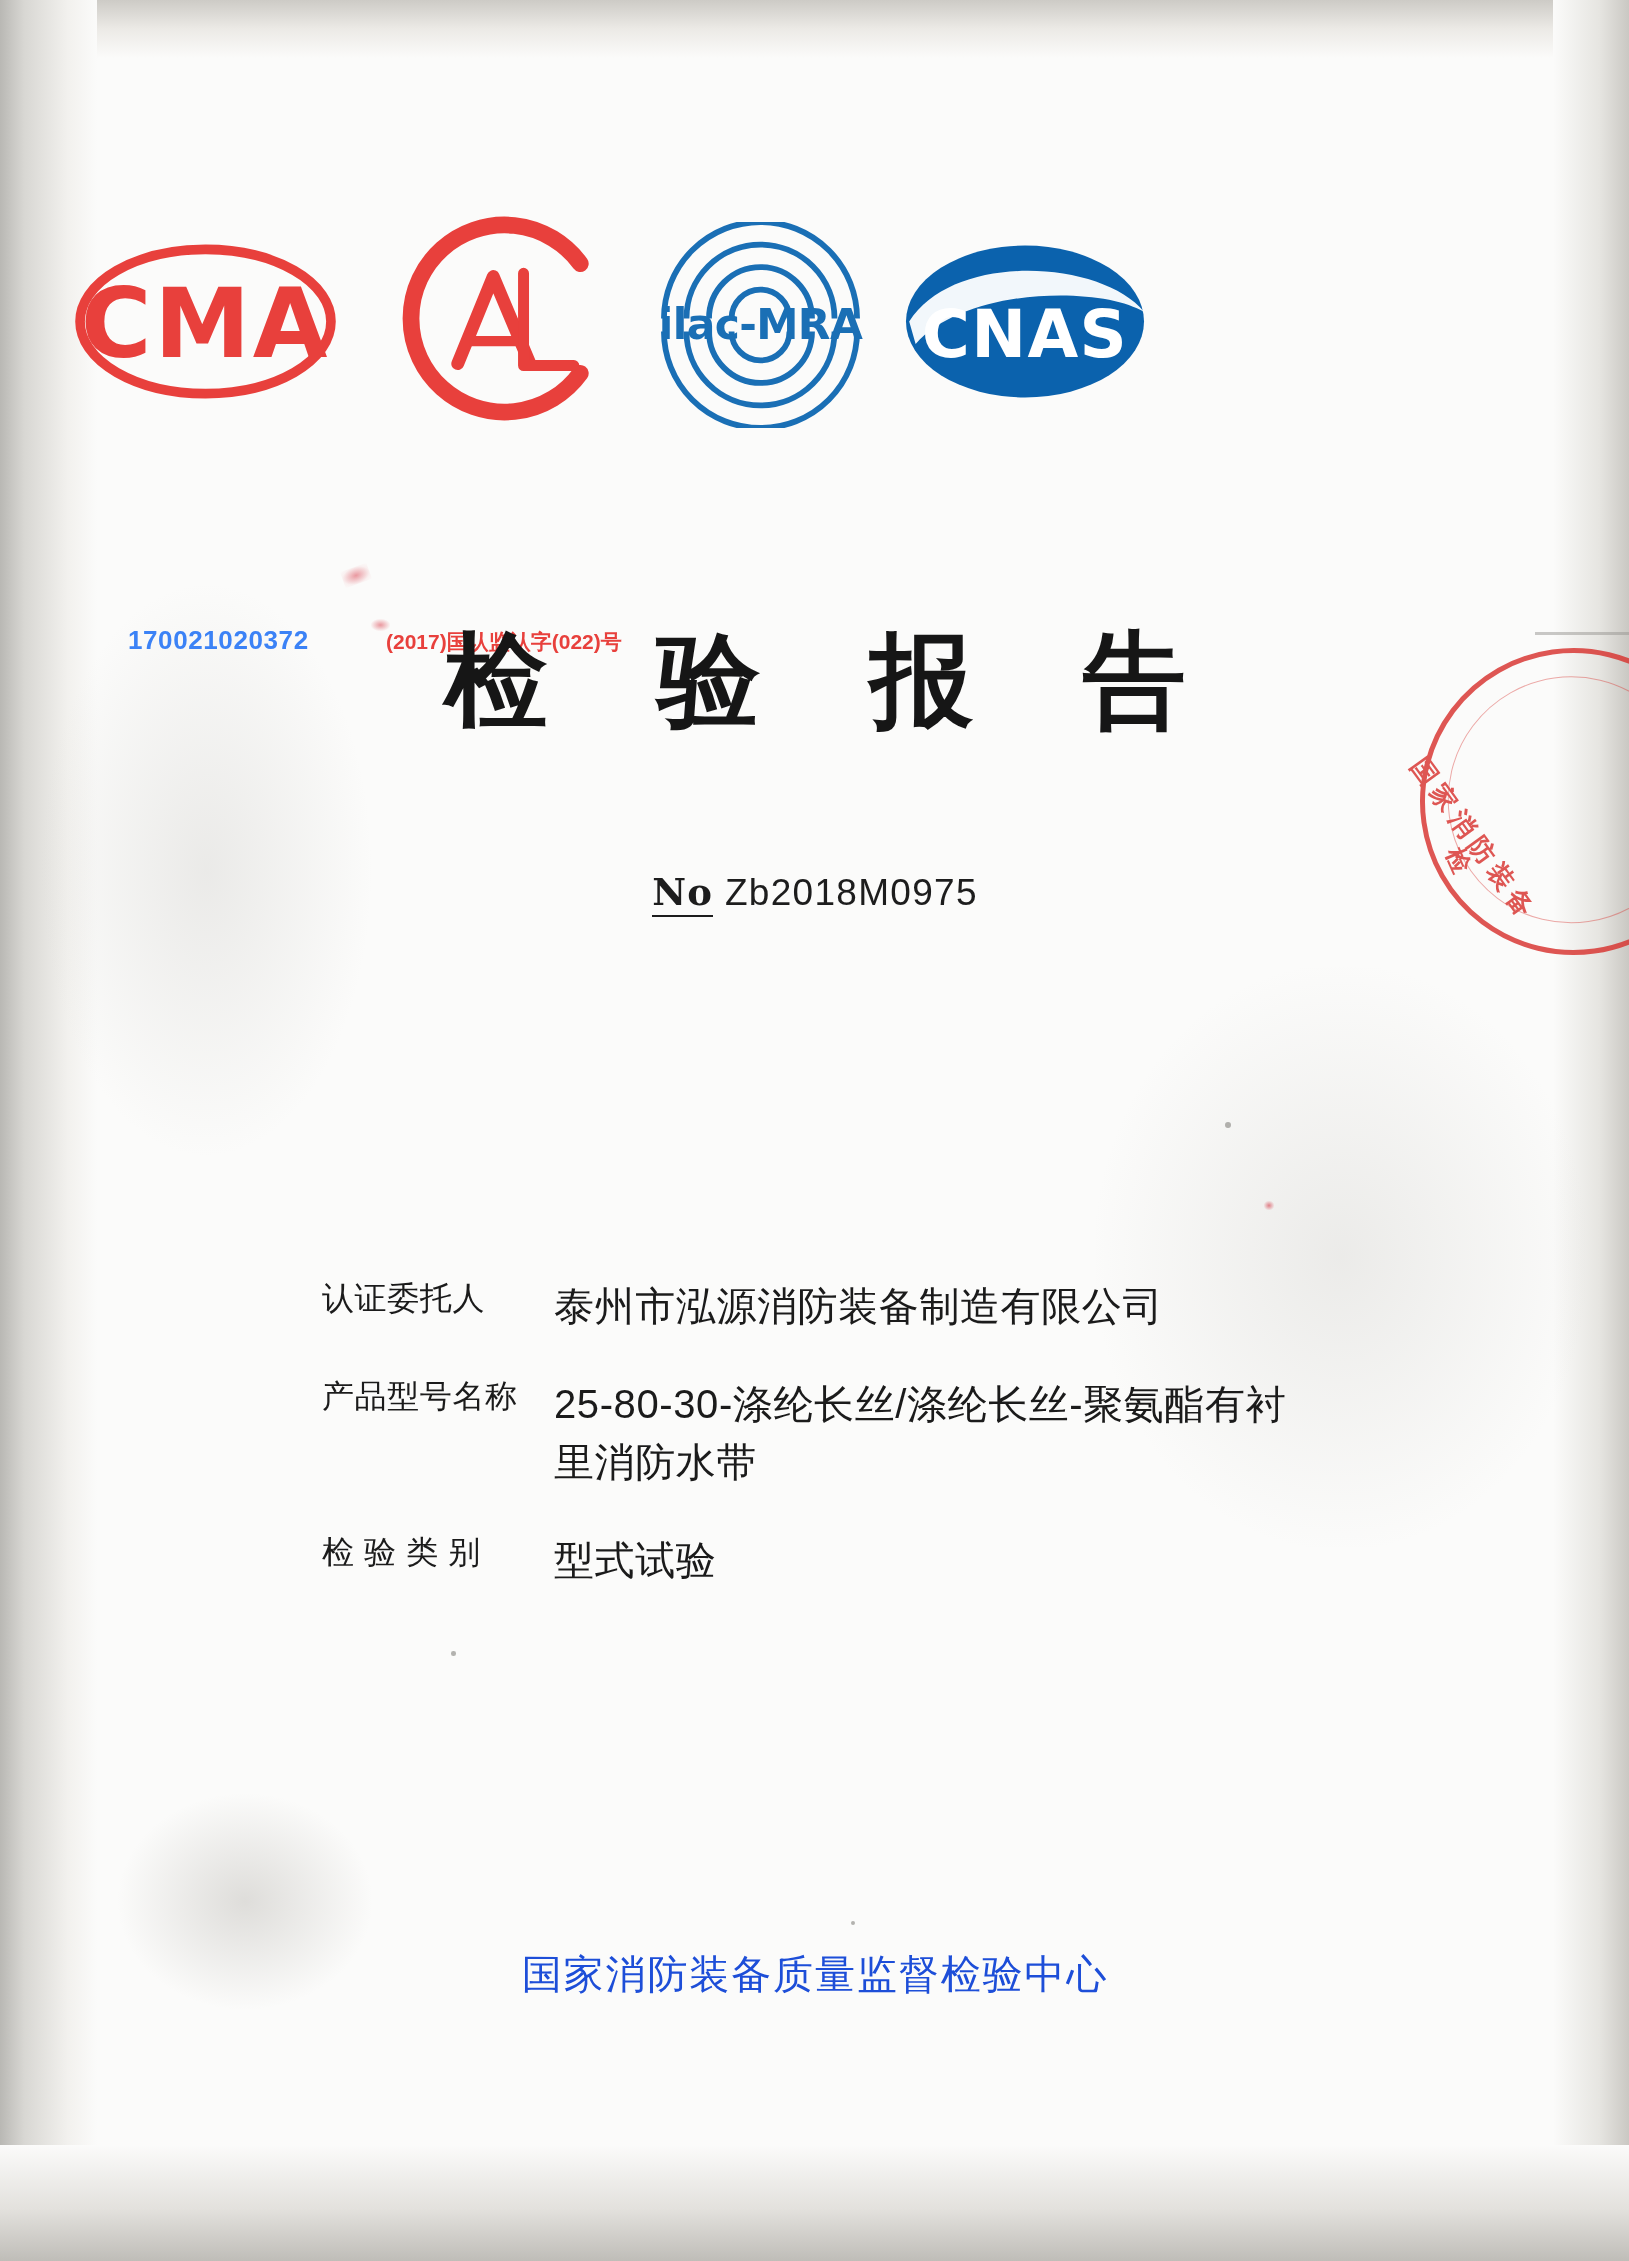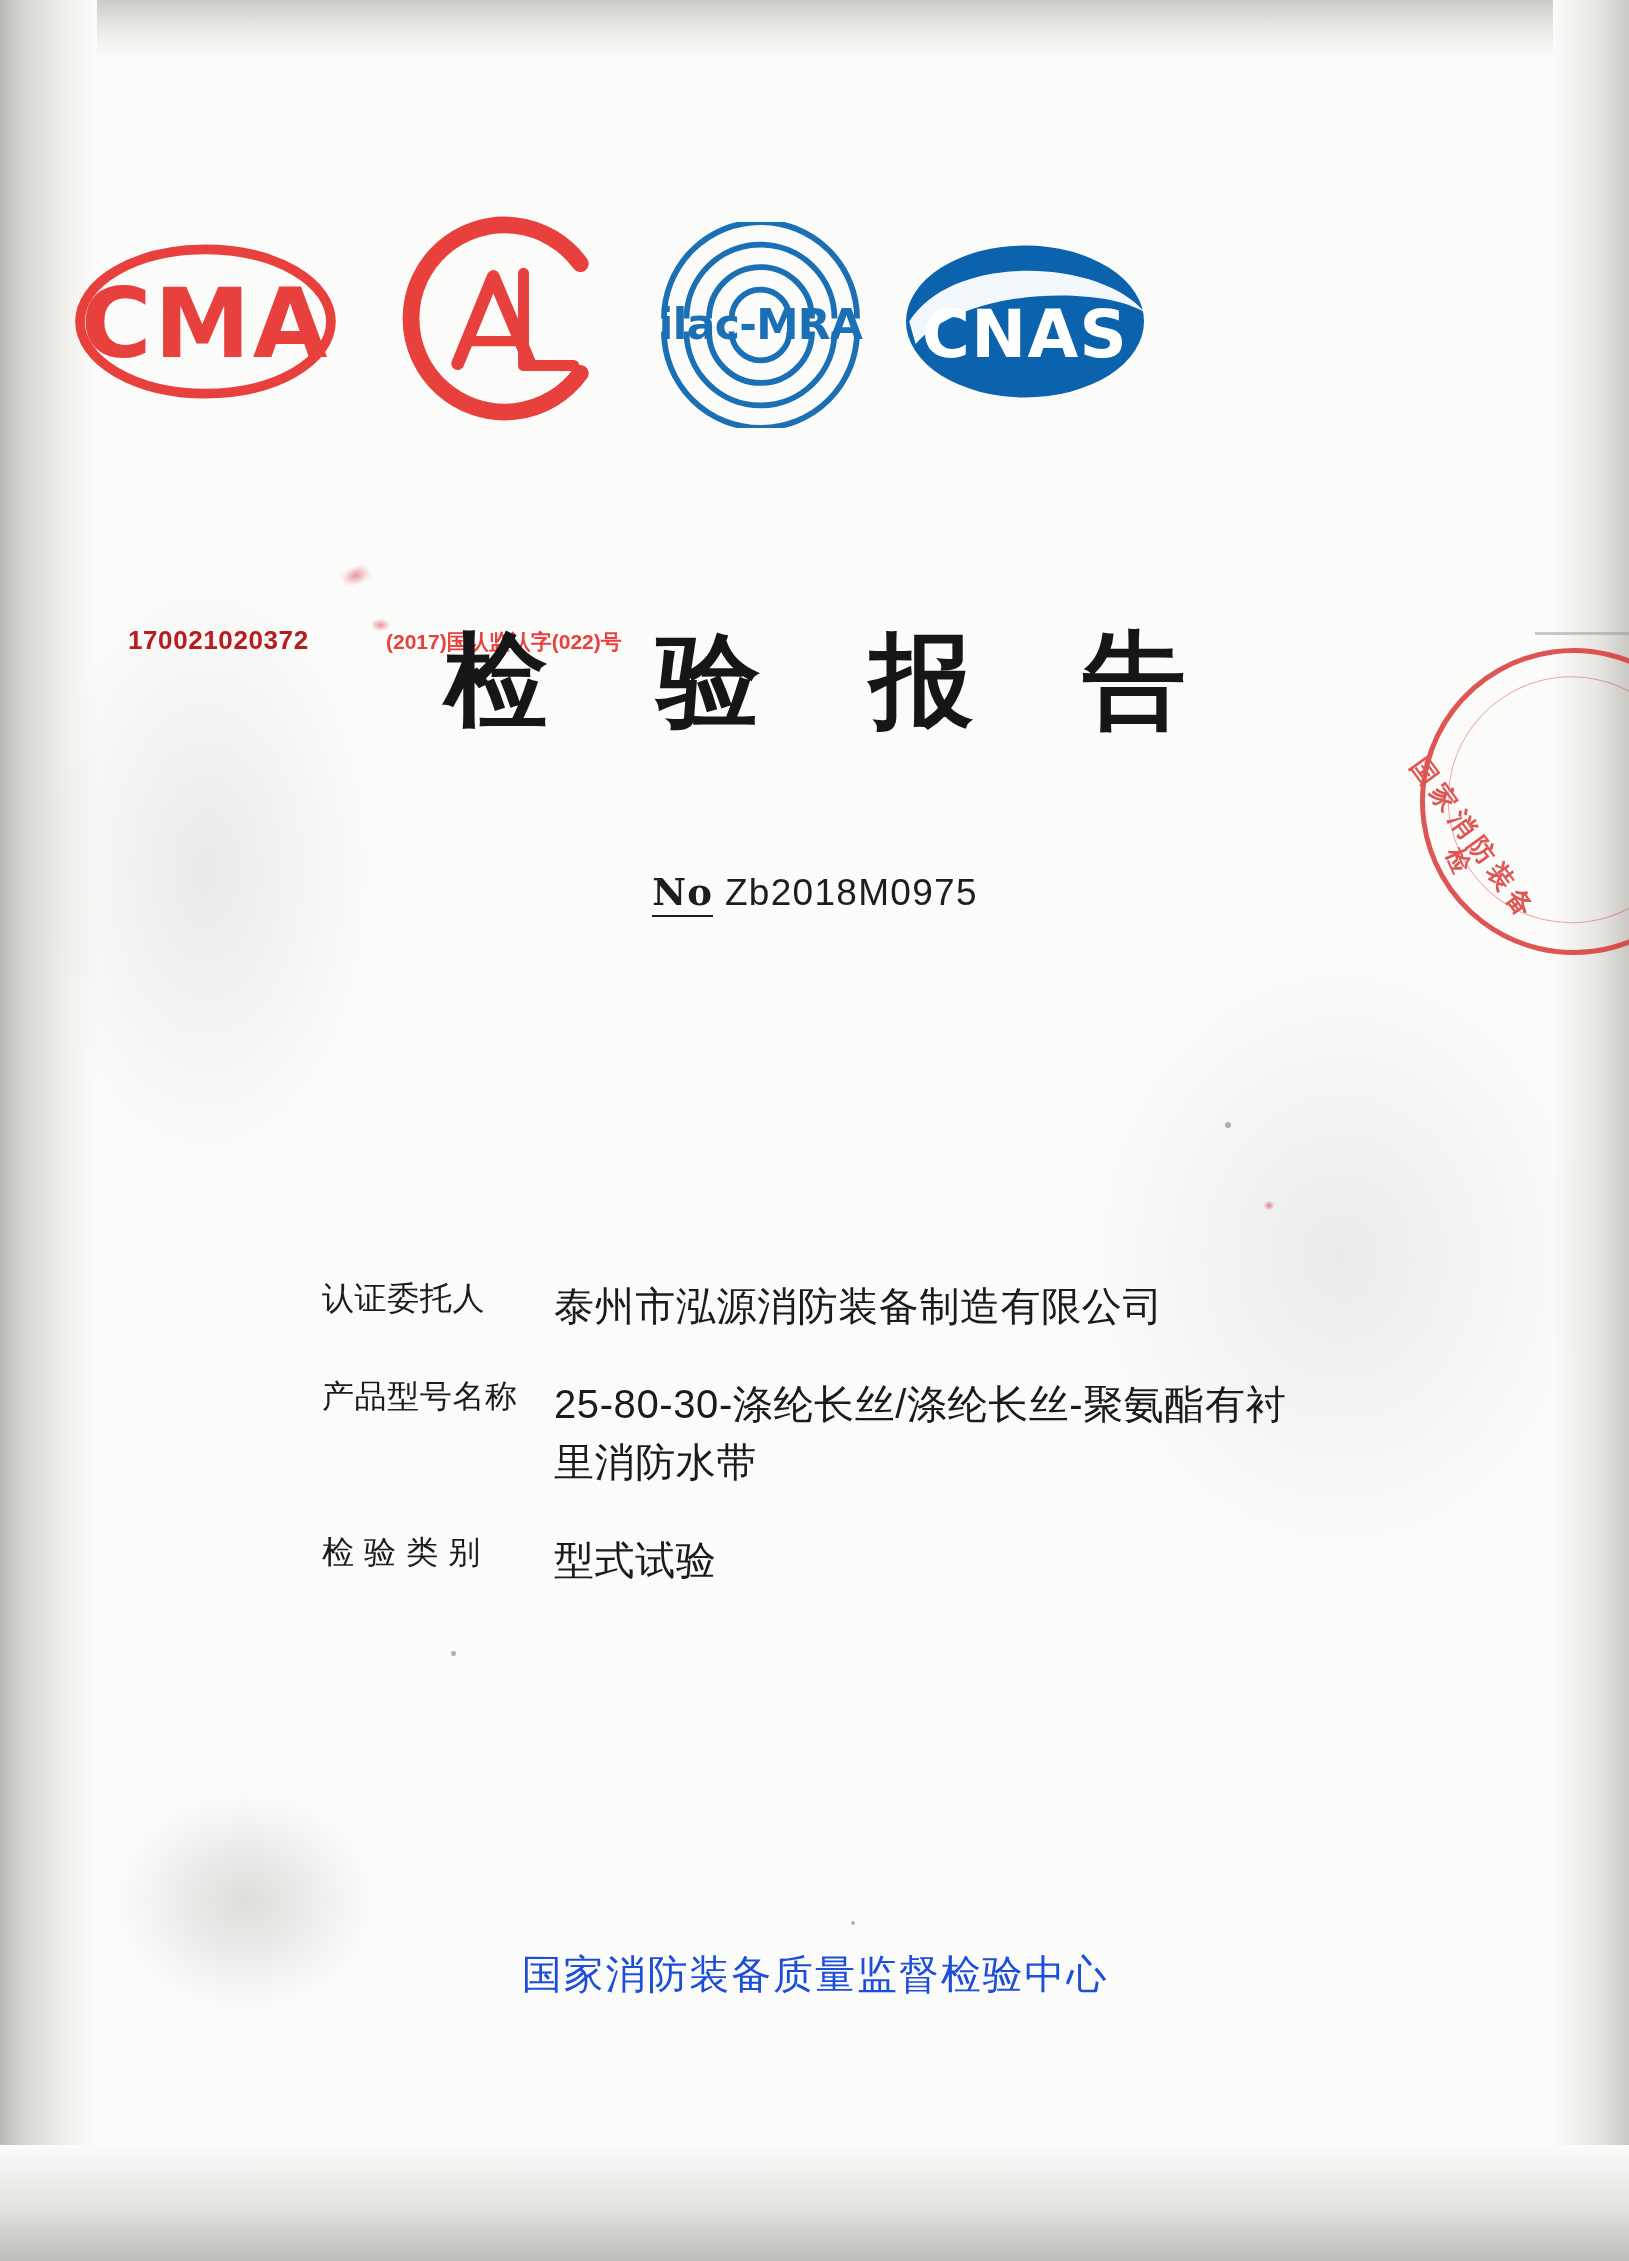--- a/index.html
+++ b/index.html
@@ -109,21 +109,21 @@
     width: 1290px;
     height: 258px;
   }
   .mark {
     position: absolute;
   }
   .cma-mark { left: 6.4px; top: 19.3px; }
   .cma-sub {
     position: absolute;
     left: 64px; top: 419px;
-    color: #b91c1c;
+    color: #3b82f6;
     font-weight: bold;
     font-size: 26px;
     letter-spacing: 0.6px;
   }
   .cal-sub {
     position: absolute;
     left: 322px; top: 422px;
     color: #e8403c;
     font-weight: bold;
     font-size: 21px;

